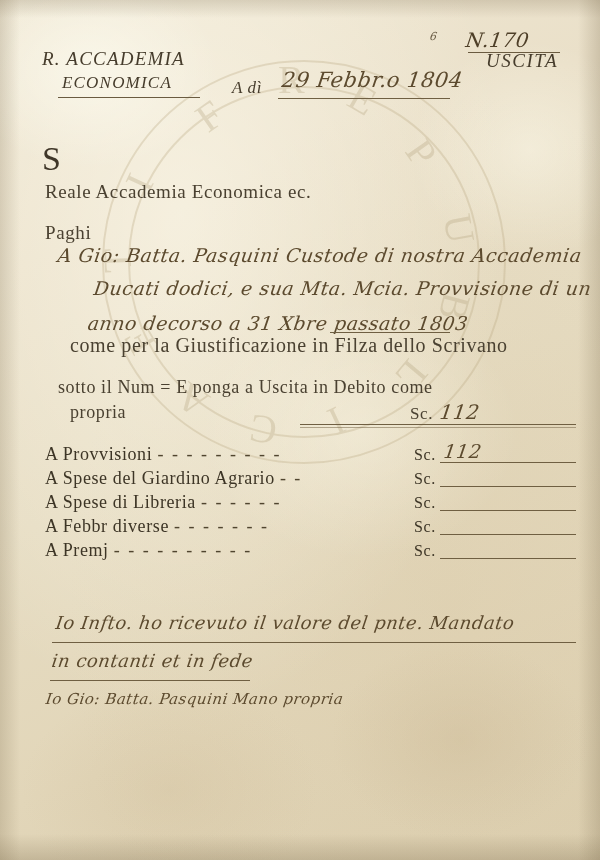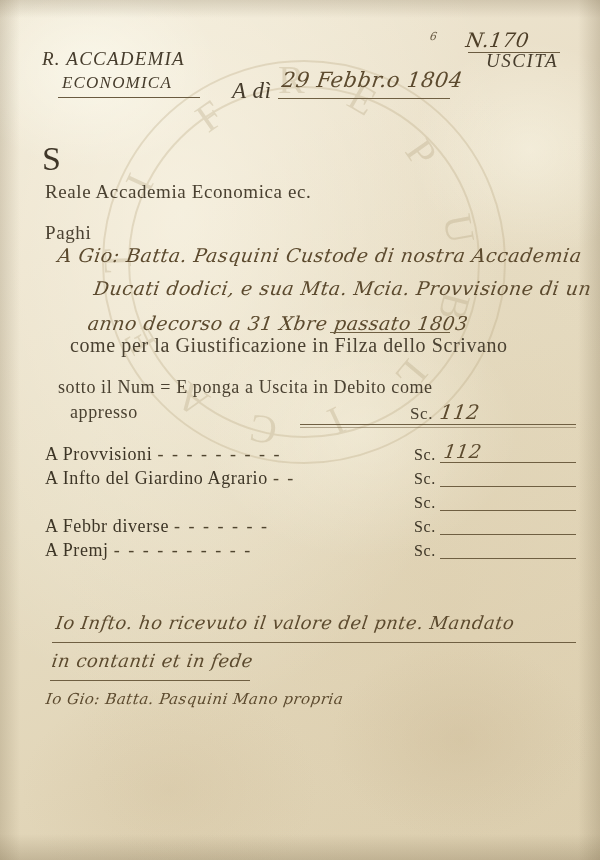--- a/index.html
+++ b/index.html
@@ -124,21 +124,21 @@
     font-size: 20px;
     color: #4e3f28;
   }
   #hdr-number-rule {
     position: absolute;
     left: 468px; top: 52px; width: 92px; height: 1px;
     background: #6a5b40;
   }
   #hdr-adi {
     left: 232px; top: 78px;
-    font-size: 23px;
+    font-size: 17px;
     font-style: italic;
     color: #463c2c;
   }
   #hdr-date {
     left: 282px; top: 68px;
     font-size: 21px;
   }
   #hdr-date-rule {
     position: absolute;
     left: 278px; top: 98px; width: 172px; height: 1px;
@@ -265,43 +265,47 @@
   <div class="ink print" id="line-2">Reale Accademia Economica ec.</div>
   <div class="ink print" id="label-paghi">Paghi</div>
 
   <div class="ink hand hw-body" id="hw1">A Gio: Batta. Pasquini Custode di nostra Accademia</div>
   <div class="ink hand hw-body" id="hw2">Ducati dodici, e sua Mta. Mcia. Provvisione di un</div>
   <div class="ink hand hw-body" id="hw3">anno decorso a 31 Xbre passato 1803</div>
   <div id="hw-rule"></div>
 
   <div class="ink print" id="line-3">come per la Giustificazione in Filza dello Scrivano</div>
   <div class="ink print" id="line-4">sotto il Num =   E ponga a Uscita in Debito come</div>
-  <div class="ink print" id="line-5">appresso</div>
+  <div class="ink print" id="line-5">propria</div>
 
   <div class="ink print" id="total-s">Sc.</div>
   <div class="ink hand" id="total-amt">112</div>
   <div id="total-rule"></div>
   <div id="total-rule2"></div>
 
   <div class="entry ink print" style="top:444px;text-align:center;">
     <span>A Provvisioni</span>
     <span class="lead">- - - - - - - - -</span>
   </div>
   <div class="entry-sc ink print" style="top:446px;">Sc.</div>
   <div class="entry-rule" style="top:462px;"></div>
   <div class="entry-amt ink hand" style="top:440px;">112</div>
 
   <div class="entry ink print" style="top:468px;">
-    <span>A Infto del Giardino Agrario</span>
+    <span>A Spese del Giardino Agrario</span>
     <span class="lead">- -</span>
   </div>
   <div class="entry-sc ink print" style="top:470px;">Sc.</div>
   <div class="entry-rule" style="top:486px;"></div>
   <div class="entry-amt ink hand" style="top:464px;"></div>
 
+  <div class="entry ink print" style="top:492px;">
+    <span>A Spese di Libreria</span>
+    <span class="lead">- - - - - -</span>
+  </div>
   <div class="entry-sc ink print" style="top:494px;">Sc.</div>
   <div class="entry-rule" style="top:510px;"></div>
   <div class="entry-amt ink hand" style="top:488px;"></div>
 
   <div class="entry ink print" style="top:516px;">
     <span>A Febbr diverse</span>
     <span class="lead">- - - - - - -</span>
   </div>
   <div class="entry-sc ink print" style="top:518px;">Sc.</div>
   <div class="entry-rule" style="top:534px;"></div>

